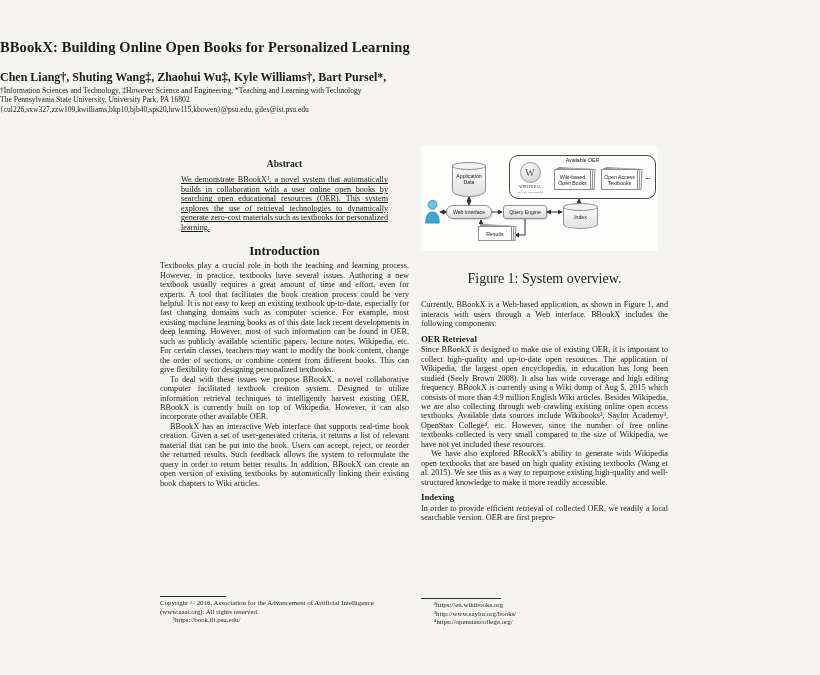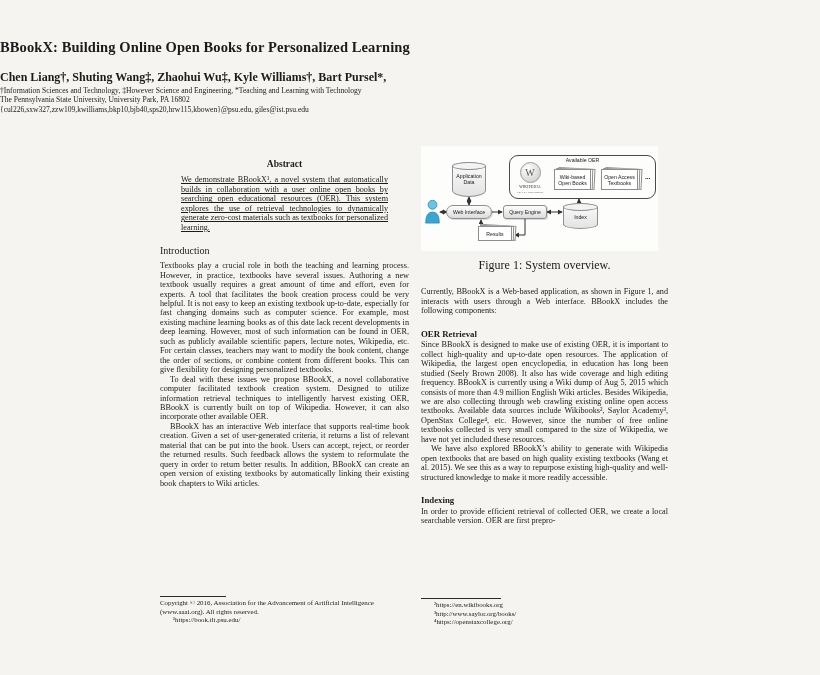--- a/index.html
+++ b/index.html
@@ -13,22 +13,22 @@
   }
   
   .title-block { position:absolute; top:0; left:0; width:820px; text-align:left; }
   .paper-title { margin-top:39px; font-size:14.5px; font-weight:bold; letter-spacing:.1px; }
   .authors { margin-top:15px; font-size:12px; font-weight:bold; line-height:12.5px; }
   .affil { margin-top:2px; font-size:7.6px; line-height:9.6px; }
   
   .col { position:absolute; text-align:justify; font-size:8.2px; line-height:9.45px; }
   .col-left  { left:160px; top:155px; width:249px; height:505px; }
   .col-right { left:421px; top:146px; width:247px; height:514px; }
-  .sec-head { font-weight:normal; font-size:10px; line-height:12px; }
-  .sub-head { text-align:left; font-weight:bold; font-size:8.8px; margin-top:14px; margin-bottom:1px; }
+  .sec-head { text-align:center; font-weight:bold; font-size:13px; line-height:12px; }
+  .sub-head { text-align:left; font-weight:bold; font-size:8.8px; margin-top:6px; margin-bottom:1px; }
   .abstract-head { text-align:center; font-weight:bold; font-size:9.5px; margin-top:5px; }
   .abstract-body { margin:6px 21px 0 21px;text-decoration:underline; }
   .p { margin:0; }
   .p + .p { text-indent:10px; }
   .footnotes { position:absolute; font-size:6.9px; line-height:8.6px; text-align:left; }
   .footnotes .rule { border-top:1px solid #2a2a2a; margin-bottom:2px; }
   .fn-indent { padding-left:13px; }
   
   .figure { position:relative; width:237px; height:105px; background:#fdfdfc; font-family:"Liberation Sans", sans-serif; }
   .figure .arrows { position:absolute; inset:0; z-index:0; }
@@ -52,21 +52,21 @@
   .pages .b1 { transform:translate(2px,-.5px) rotate(1.5deg); }
   .oer-container { border:1.5px solid #4a4a4a; border-radius:9px; background:#fdfdfc; }
   .oer-label { position:absolute; top:1px; left:0; right:0; text-align:center; font-size:5.2px; }
   .wiki-globe { width:21px; height:21px; margin:0 auto; border-radius:50%;
           background:radial-gradient(circle at 35% 30%, #ffffff, #d8d8d8 70%, #bdbdbd);
           border:1px solid #9a9a9a; display:flex; align-items:center; justify-content:center;
           font-family:"Liberation Serif", serif; font-size:10px; color:#555; }
   .wiki-name { font-family:"Liberation Serif", serif; font-size:3.6px; letter-spacing:.3px; margin-top:1px; }
   .wiki-tag  { font-family:"Liberation Serif", serif; font-size:2.8px; color:#555; }
   .ellipsis { font-size:6.5px; font-weight:bold; }
-  .fig-caption { text-align:center; font-size:12px; margin-top:10px; font-family:"Liberation Serif", serif; }
+  .fig-caption { text-align:center; font-size:14px; margin-top:23px; font-family:"Liberation Serif", serif; }
   .right-intro { margin-top:17px; }
   .overview-head { margin-top:15px; margin-bottom:3px; }
 </style>
 </head>
 <body>
 
 <div class="title-block">
   <div class="paper-title">BBookX: Building Online Open Books for Personalized Learning</div>
   <div class="authors">
     <div>Chen Liang†, Shuting Wang‡, Zhaohui Wu‡, Kyle Williams†, Bart Pursel*,</div>
@@ -179,21 +179,21 @@
 
   <div class="fig-caption">Figure 1: System overview.</div>
 
   <p class="p right-intro">Currently, BBookX is a Web-based application, as shown in Figure 1, and interacts with users through a Web interface. BBookX includes the following components:</p>
 
   <div class="sub-head">OER Retrieval</div>
   <p class="p">Since BBookX is designed to make use of existing OER, it is important to collect high-quality and up-to-date open resources. The application of Wikipedia, the largest open encyclopedia, in education has long been studied (Seely Brown 2008). It also has wide coverage and high editing frequency. BBookX is currently using a Wiki dump of Aug 5, 2015 which consists of more than 4.9 million English Wiki articles. Besides Wikipedia, we are also collecting through web crawling existing online open access textbooks. Available data sources include Wikibooks², Saylor Academy³, OpenStax College⁴, etc. However, since the number of free online textbooks collected is very small compared to the size of Wikipedia, we have not yet included these resources.</p>
   <p class="p">We have also explored BBookX’s ability to generate with Wikipedia open textbooks that are based on high quality existing textbooks (Wang et al. 2015). We see this as a way to repurpose existing high-quality and well-structured knowledge to make it more readily accessible.</p>
 
   <div class="sub-head">Indexing</div>
-  <p class="p">In order to provide efficient retrieval of collected OER, we create a local searchable version. OER are first prepro-</p>
+  <p class="p">In order to provide efficient retrieval of collected OER, we readily a local searchable version. OER are first prepro-</p>
 
   <div class="footnotes" style="top:452px; left:0; width:247px;">
     <div class="rule" style="width:80px;"></div>
     <div class="fn-indent">²https://en.wikibooks.org</div>
     <div class="fn-indent">³http://www.saylor.org/books/</div>
     <div class="fn-indent">⁴https://openstaxcollege.org/</div>
   </div>
 </div>
 
 </body></html>

